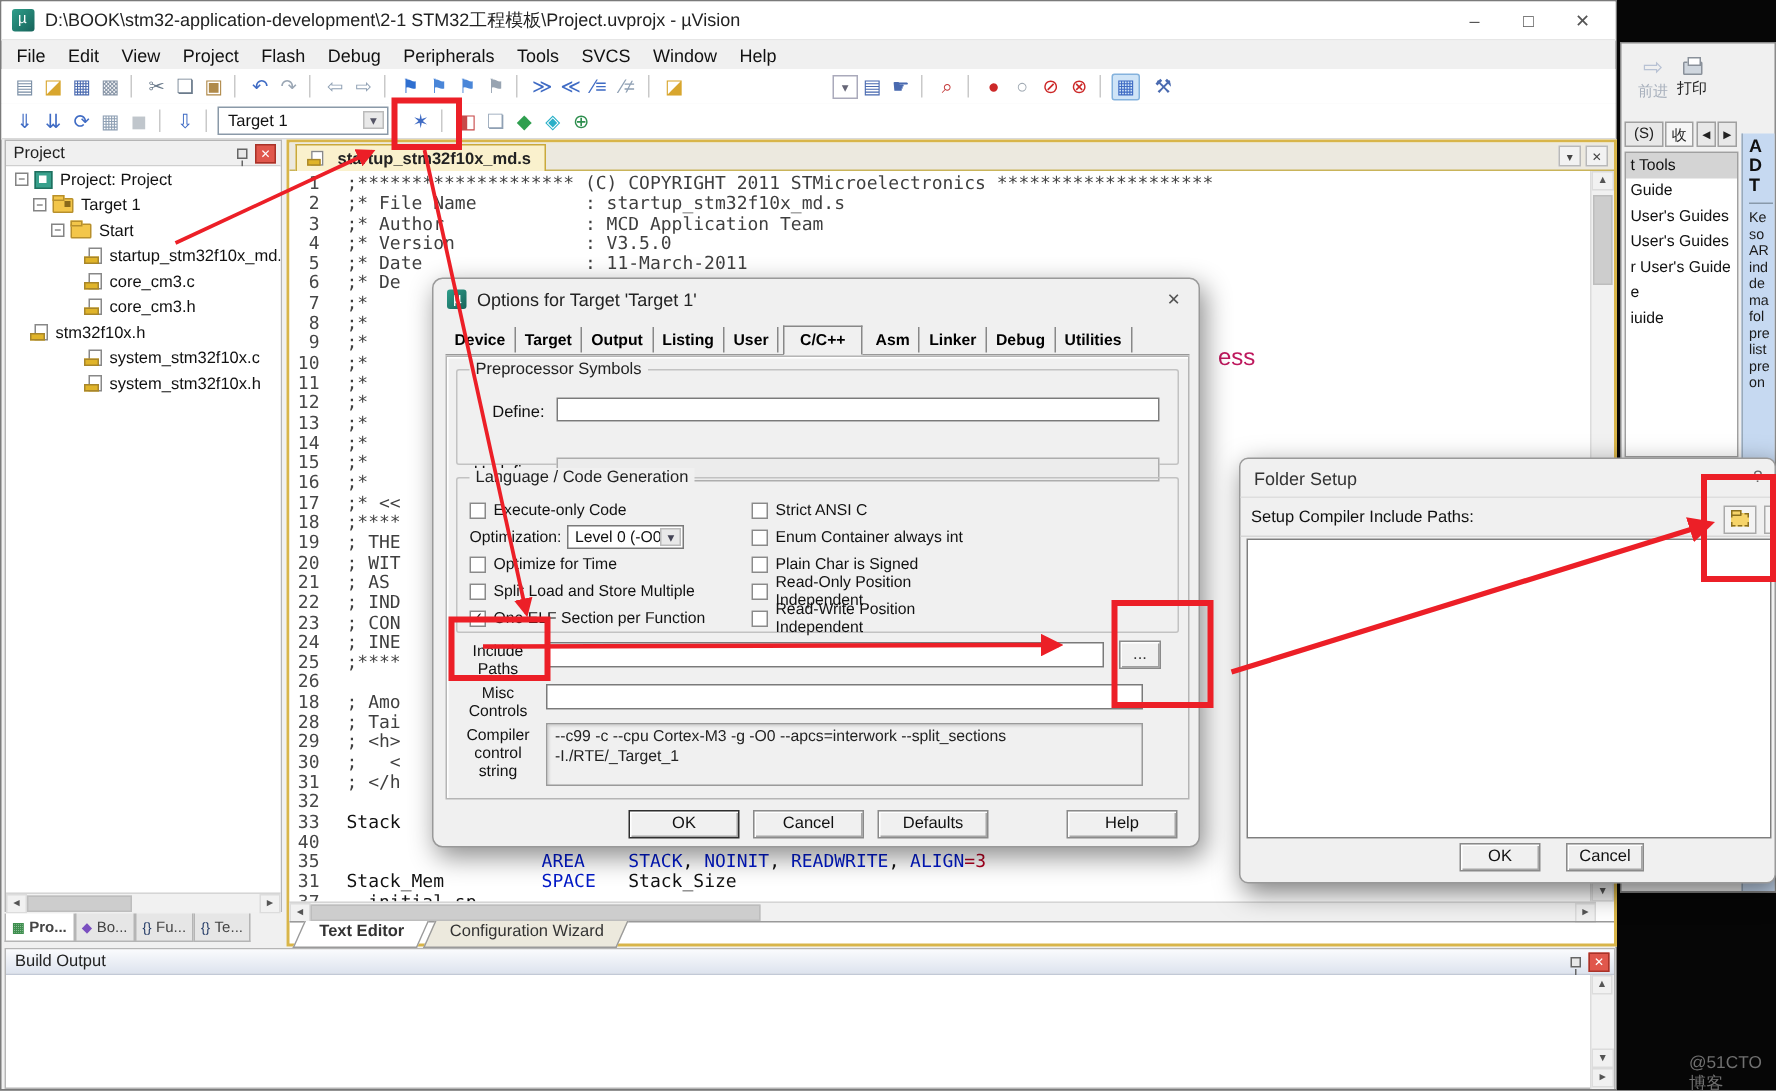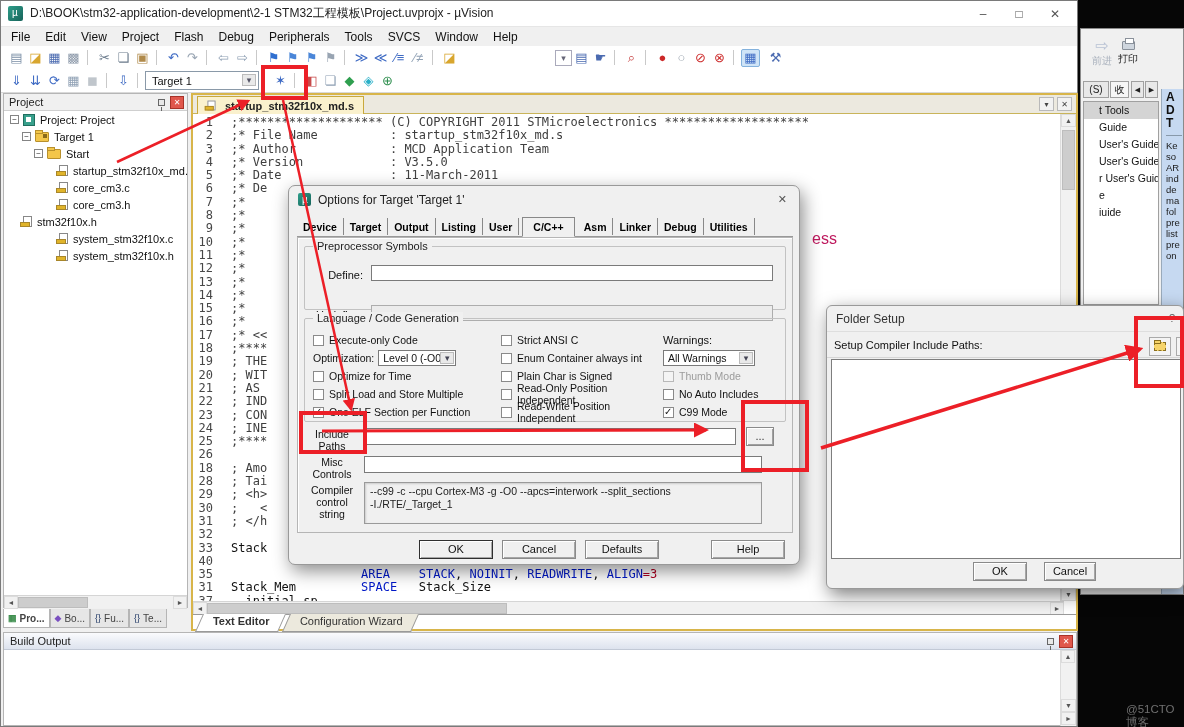--- a/index.html
+++ b/index.html
@@ -157,21 +157,21 @@
   #h-forward .hg{font-size:16px;color:#b8c2d4;line-height:16px}
   #h-print{left:30px;color:#222}
   .printer{width:13px;height:9px;background:#cfd6de;border:1px solid #8a919a;border-radius:1px;position:relative;margin-bottom:2px}
   .printer::before{content:"";position:absolute;left:2px;top:-4px;width:7px;height:4px;background:#fff;border:1px solid #8a919a}
   .htab{position:absolute;top:52px;height:17px;border:1px solid #a0a0a0;background:#e8e8e8;font-size:10px;display:flex;align-items:center;justify-content:center;color:#222}
   #h-tab1{left:2px;width:26px}
   #h-tab2{left:29px;width:19px;background:#f6f6f6}
   #h-prev{left:50px;width:13px;font-size:7px}
   #h-next{left:64px;width:13px;font-size:7px}
   #help-tree{position:absolute;left:2px;top:72px;width:76px;height:204px;background:#fff;border:1px solid #a0a0a0;overflow:hidden}
-  .hitem{height:17px;line-height:17px;font-size:10.5px;padding-left:15px;white-space:nowrap;color:#111}
+  .hitem{height:17px;line-height:17px;font-size:10.5px;padding-left:3px;white-space:nowrap;color:#111}
   .hitem.sel{background:#d4d4d4}
   .hpane{position:absolute;left:80px;top:60px;width:24px;height:507px;background:#c6d9f1;border-left:1px solid #9ab;padding:2px 0 0 4px;overflow:hidden}
   .hh{font-weight:bold;font-size:12px;line-height:13px;color:#101010}
   .hdiv{width:16px;border-top:1px solid #8899aa;margin:5px 0 4px}
   .hbl{font-size:9.5px;line-height:11px;color:#1a1a1a}
 
   .wm{left:1126px;top:703px;color:#707070;font-size:11.5px;z-index:5}
   svg.anno{left:0;top:0;z-index:40;pointer-events:none}
 </style>
 </head>
@@ -642,40 +642,20 @@
           </label>
           <label class="cbrow">
             <span class="cb"></span>
             <span class="cbl">Read-Only Position Independent</span>
           </label>
           <label class="cbrow">
             <span class="cb"></span>
             <span class="cbl">Read-Write Position Independent</span>
           </label>
         </div>
-      <div class="colbox" id="cbcol3">
-          <div class="cbrow wlab">Warnings:</div>
-          <div class="cbrow">
-            <span class="combo">
-              <span>All Warnings</span>
-            </span>
-          </div>
-          <label class="cbrow dis">
-            <span class="cb"></span>
-            <span class="cbl">Thumb Mode</span>
-          </label>
-          <label class="cbrow">
-            <span class="cb"></span>
-            <span class="cbl">No Auto Includes</span>
-          </label>
-          <label class="cbrow">
-            <span class="cb on"></span>
-            <span class="cbl">C99 Mode</span>
-          </label>
-        </div>
     </div>
     <div class="inclbl">Include Paths</div>
     <input id="inc-input" value="" style="">
     <span id="browse-btn">...</span>
     <div class="misclbl">Misc Controls</div>
     <input id="misc-input" value="" style="">
     <div class="complbl">Compiler control string</div>
     <div id="comp-box">
       <div>--c99 -c --cpu Cortex-M3 -g -O0 --apcs=interwork --split_sections</div>
       <div>-I./RTE/_Target_1</div>

